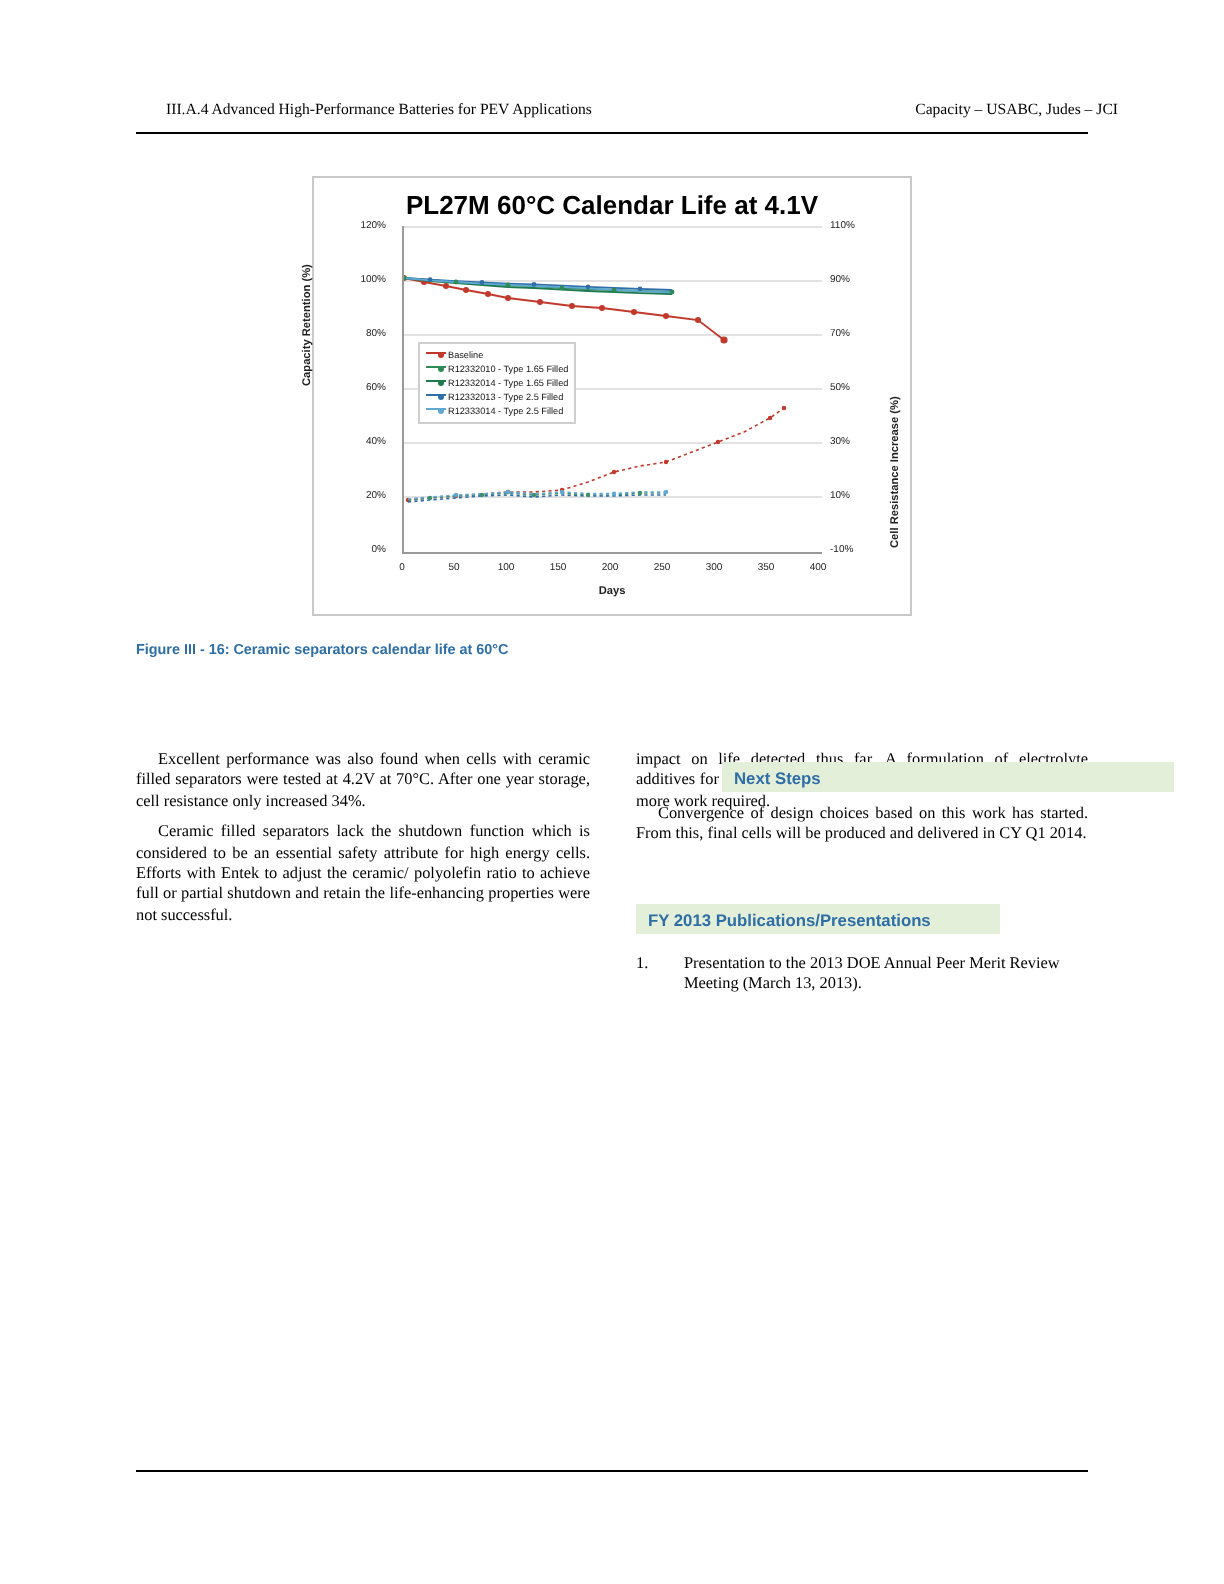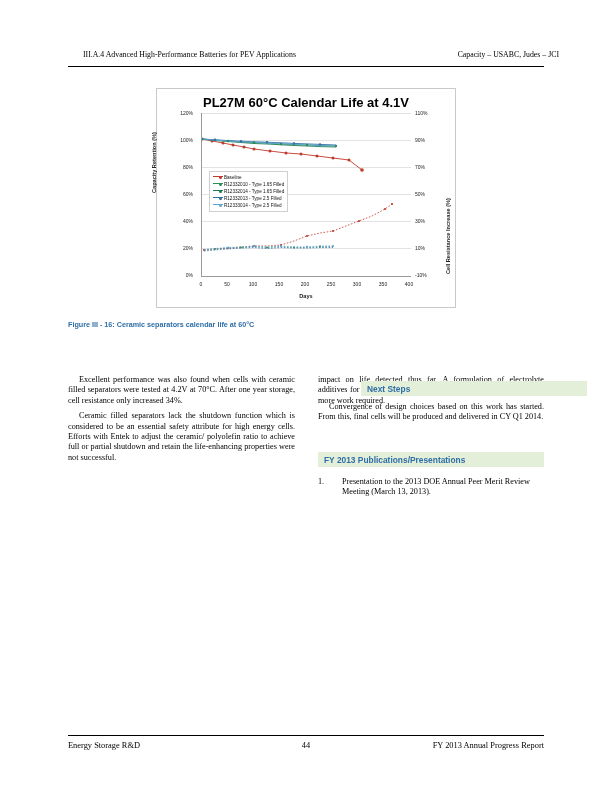--- a/index.html
+++ b/index.html
@@ -241,21 +241,21 @@
   .band-next {
     left: 318px;
     top: 381px;
     width: 226px;
     height: 15px;
     margin-left: 43px;
   }
   .band-pubs {
     left: 318px;
     top: 452px;
-    width: 226px;
+    width: 182px;
     height: 15px;
   }
   .next-steps-text {
     position: absolute;
     left: 318px;
     top: 402px;
     width: 226px;
     font-size: 8.2px;
     line-height: 10.4px;
     text-align: justify;
@@ -443,19 +443,14 @@
     <div class="band-label">FY 2013 Publications/Presentations</div>
   </div>
   <div class="pub-list">
     <div class="pub-item">
       <span class="pub-num">1.</span>
       <span>Presentation to the 2013 DOE Annual Peer Merit Review Meeting (March 13, 2013).</span>
     </div>
   </div>
 
   <div class="footer-rule"></div>
-  <div class="footer clearfix">
-    <span class="left">Energy Storage R&amp;D</span>
-    <span class="center">44</span>
-    <span class="right">FY 2013 Annual Progress Report</span>
-  </div>
 
 </div>
 
 </body></html>

